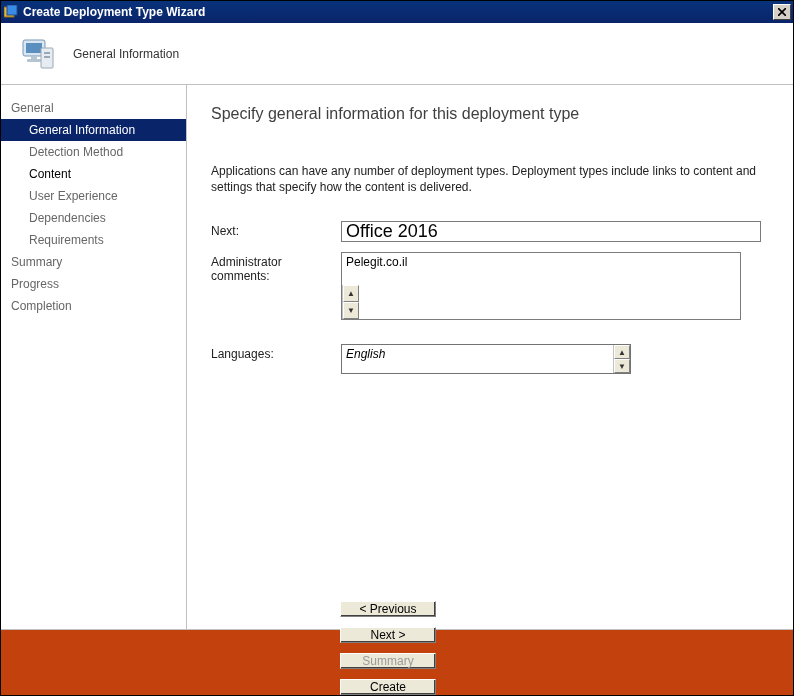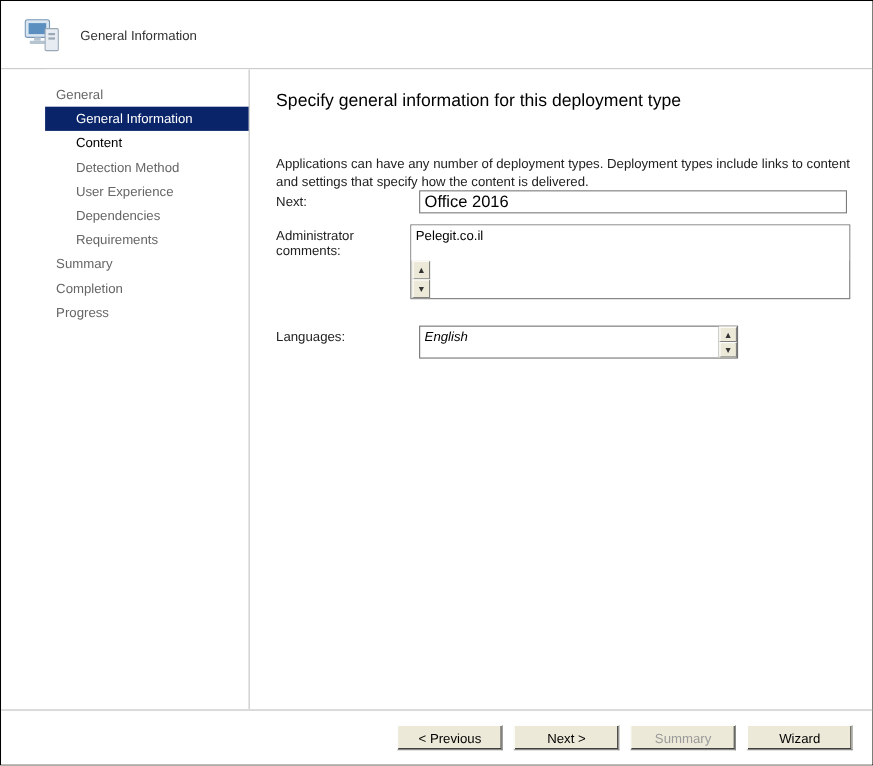--- a/index.html
+++ b/index.html
@@ -74,21 +74,20 @@
   }
   .header-band .header-title {
     font-size: 12px;
     color: #333;
   }
   .body-area {
     flex: 1;
     display: flex;
     background: #fff;
     overflow: hidden;
-    padding-left: 40px;
   }
   .sidebar {
     width: 186px;
     background: #fff;
     border-right: 1px solid #c0c0c0;
     padding-top: 12px;
   }
   .nav-group-title {
     padding: 4px 10px;
     color: #666;
@@ -113,53 +112,54 @@
     font-size: 12px;
     cursor: pointer;
   }
   .content {
     flex: 1;
     padding: 20px 20px 0 24px;
     position: relative;
     overflow: hidden;
   }
   .page-heading {
-    color: #000000;
+    color: #404040;
     font-size: 16px;
     margin-bottom: 40px;
   }
   .desc-text {
     font-size: 12px;
     color: #222;
     line-height: 1.35;
+    margin-bottom: 26px;
     max-width: 560px;
   }
   .form-row {
     display: flex;
     margin-bottom: 10px;
     align-items: flex-start;
   }
   .form-label {
     width: 130px;
     padding-top: 3px;
     font-size: 12px;
     color: #222;
   }
   .form-field {
     flex: 1;
     display: flex;
     gap: 8px;
     align-items: flex-start;
   }
   input.text-input {
-    width: 389px;
+    width: 420px;
     height: 21px;
     border: 1px solid #7b7b7b;
     padding: 2px 4px;
-    font-size: 15px;
+    font-size: 18px;
     font-family: inherit;
   }
   .textarea-wrap {
     width: 400px;
     border: 1px solid #7b7b7b;
     background: #fff;
     display: flex;
     flex-direction: column;
   }
   textarea.text-area {
@@ -216,35 +216,51 @@
     box-shadow: inset -1px -1px 0 #404040;
     font-size: 12px;
     font-family: inherit;
     cursor: pointer;
   }
   .wiz-button.disabled {
     color: #9a9a9a;
     cursor: default;
   }
   .footer {
-    height: 50px;
+    height: 66px;
     border-top: 1px solid #c0c0c0;
-    background: #ffffff;
+    background: #c2410c;
     display: flex;
     align-items: center;
     justify-content: flex-end;
     padding-right: 18px;
     gap: 10px;
+    flex-direction: column;
   }
 </style>
 </head>
 <body>
 
 <div class="window">
 
+  <div class="titlebar">
+    <span class="title-icon">
+      <svg width="14" height="14" viewBox="0 0 14 14">
+        <rect x="0" y="2" width="10" height="10" fill="#e8b43a" stroke="#8a6d1f"></rect>
+        <rect x="3" y="0" width="10" height="10" fill="#3a8be8" stroke="#1f4d8a"></rect>
+      </svg>
+    </span>
+    <span class="title-text">Create Deployment Type Wizard</span>
+    <span class="close-btn">
+      <svg width="8" height="8" viewBox="0 0 8 8">
+        <line x1="0" y1="0" x2="8" y2="8" stroke="#000" stroke-width="1.6"></line>
+        <line x1="8" y1="0" x2="0" y2="8" stroke="#000" stroke-width="1.6"></line>
+      </svg>
+    </span>
+  </div>
 
   <div class="header-band">
     <span class="header-icon">
       <svg width="40" height="40" viewBox="0 0 40 40">
         <rect x="6" y="6" width="22" height="16" rx="2" fill="#d9e6f2" stroke="#7a98b5"></rect>
         <rect x="9" y="9" width="16" height="10" fill="#5b8fbf"></rect>
         <rect x="14" y="22" width="6" height="3" fill="#b5c4d1"></rect>
         <rect x="10" y="25" width="14" height="3" rx="1" fill="#b5c4d1"></rect>
         <rect x="24" y="14" width="12" height="20" rx="1" fill="#e6ecf2" stroke="#9aa8b5"></rect>
         <rect x="27" y="18" width="6" height="2" fill="#9aa8b5"></rect>
@@ -255,44 +271,44 @@
   </div>
 
   <div class="body-area">
 
     <div class="sidebar">
       <div class="nav-group-title">General</div>
 
       <div class="nav-sub selected">
         <span>General Information</span>
       </div>
+      <div class="nav-sub">
+        <span>Detection Method</span>
+      </div>
       <div class="nav-sub active-dark">
         <span>Content</span>
       </div>
       <div class="nav-sub">
-        <span>Detection Method</span>
-      </div>
-      <div class="nav-sub">
         <span>User Experience</span>
       </div>
       <div class="nav-sub">
         <span>Dependencies</span>
       </div>
       <div class="nav-sub">
         <span>Requirements</span>
       </div>
 
       <div class="nav-top">
         <span>Summary</span>
       </div>
       <div class="nav-top">
+        <span>Progress</span>
+      </div>
+      <div class="nav-top">
         <span>Completion</span>
-      </div>
-      <div class="nav-top">
-        <span>Progress</span>
       </div>
     </div>
 
     <div class="content">
       <div class="page-heading">Specify general information for this deployment type</div>
       <div class="desc-text">Applications can have any number of deployment types. Deployment types include links to content and settings that specify how the content is delivered.</div>
 
       <div class="form-row">
         <div class="form-label">Next:</div>
         <div class="form-field">
@@ -327,16 +343,16 @@
         </div>
       </div>
     </div>
 
   </div>
 
   <div class="footer">
     <button class="wiz-button">&lt; Previous</button>
     <button class="wiz-button">Next &gt;</button>
     <button class="wiz-button disabled">Summary</button>
-    <button class="wiz-button">Wizard</button>
+    <button class="wiz-button">Create</button>
   </div>
 
 </div>
 
 </body></html>

